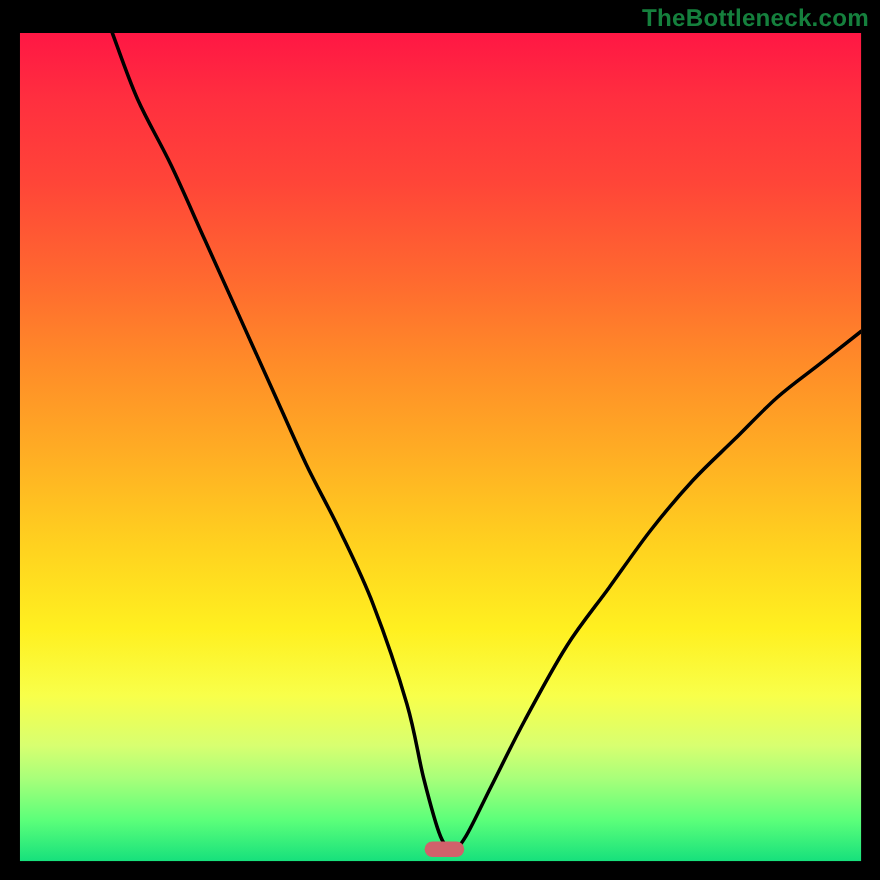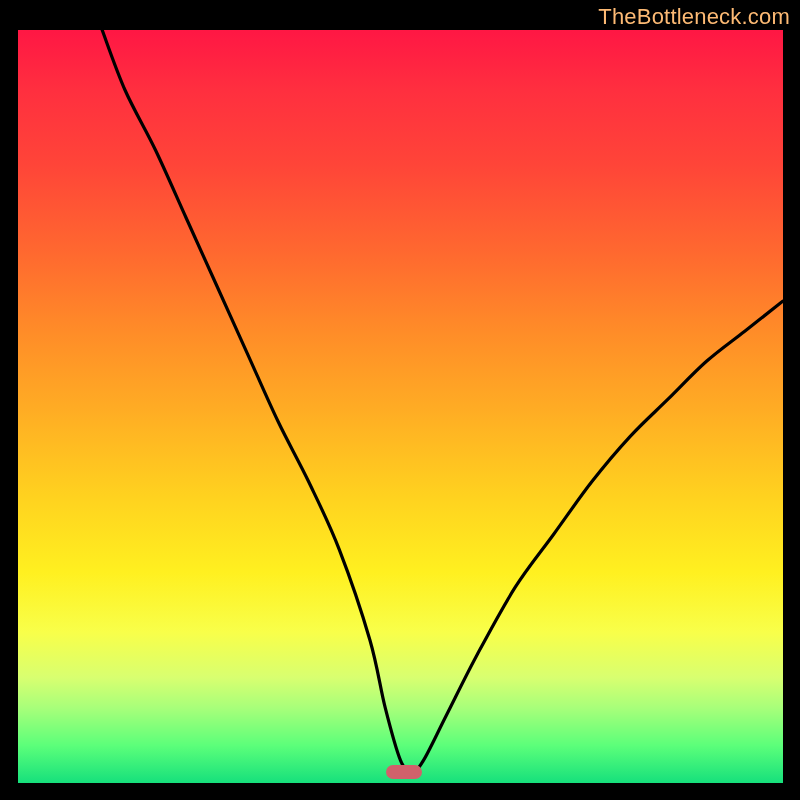--- a/index.html
+++ b/index.html
@@ -14,23 +14,23 @@
   .frame {
     position: relative;
     width: 800px;
     height: 800px;
     background: #000;
   }
   .watermark {
     position: absolute;
     top: 4px;
     right: 10px;
-    color: #fdba74;
+    color: #15803d;
     font-size: 22px;
-    font-weight: 400;
+    font-weight: 700;
     letter-spacing: 0.2px;
     z-index: 10;
   }
   .plot {
     position: absolute;
     left: 18px;
     top: 30px;
     width: 765px;
     height: 753px;
     overflow: hidden;

